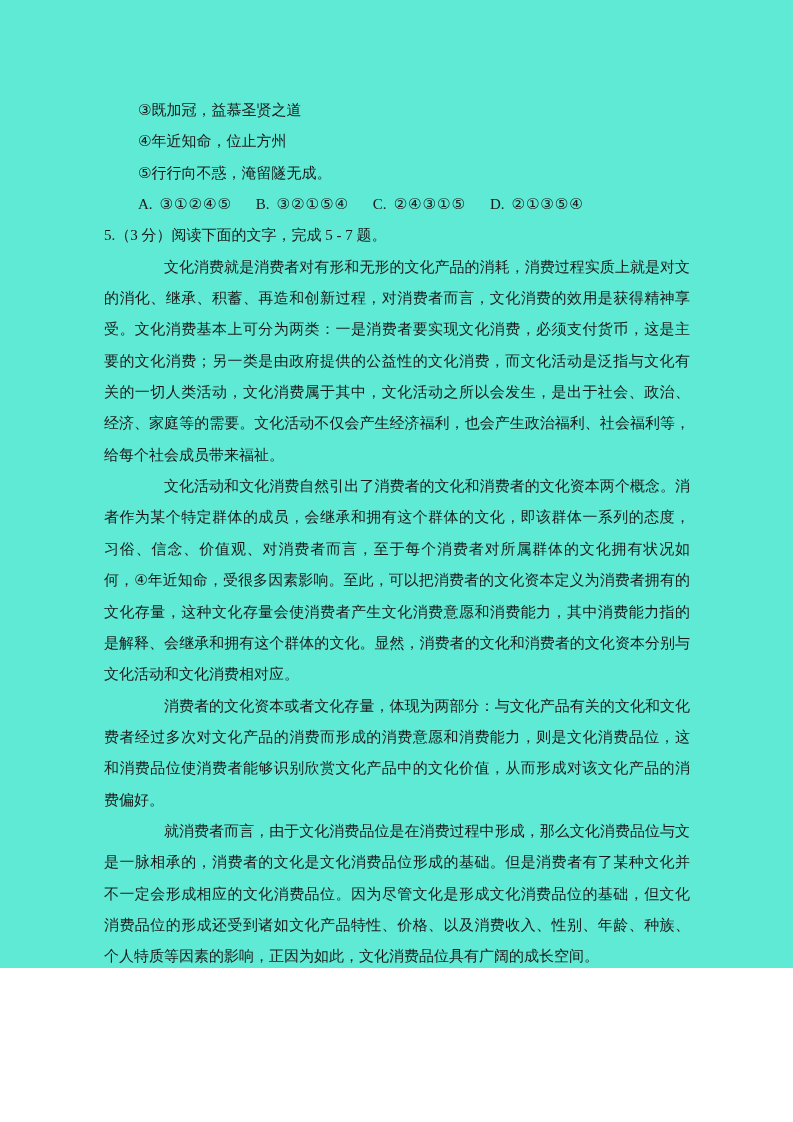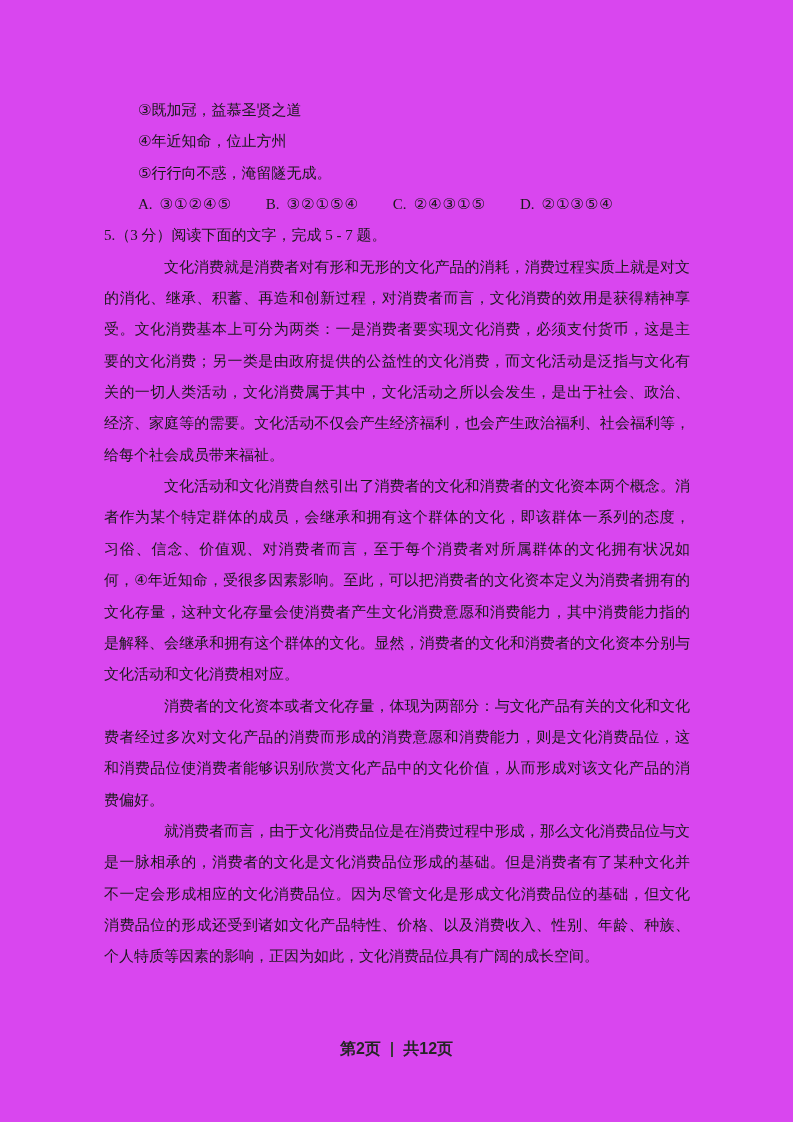--- a/index.html
+++ b/index.html
@@ -3,22 +3,22 @@
 <meta charset="utf-8">
 <style>
   html, body {
     margin: 0;
     padding: 0;
     background: #ffffff;
   }
   .page {
     position: relative;
     width: 793px;
-    height: 1122px;
-    background: #d946ef;
+    height: 968px;
+    background: #5eead4;
     overflow: hidden;
     font-family: "Liberation Serif", "DejaVu Serif", "DejaVu Sans", serif;
     color: #1a1a1a;
   }
   .content {
     position: absolute;
     left: 104px;
     top: 95px;
     width: 586px;
     font-size: 15px;
@@ -35,21 +35,21 @@
   }
   .indent {
     text-indent: 60px;
   }
   .poem-line {
     padding-left: 34px;
   }
   .options-row {
     padding-left: 34px;
     display: flex;
-    gap: 34px;
+    gap: 24px;
     align-items: center;
   }
   .option-group {
     white-space: nowrap;
   }
   .option-label {
     margin-right: 7px;
   }
   .option-circles {
     letter-spacing: 1px;

